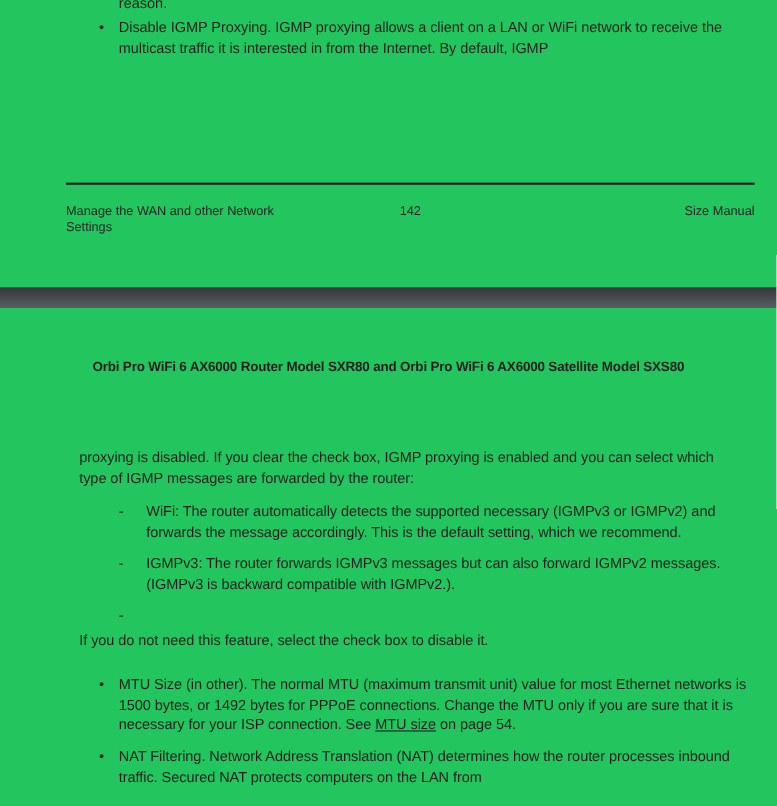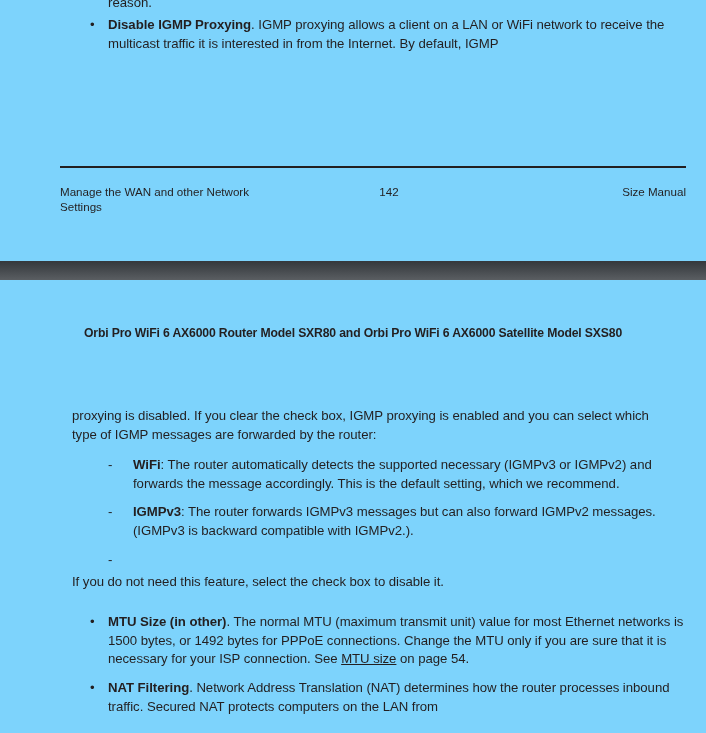--- a/index.html
+++ b/index.html
@@ -12,21 +12,21 @@
     height: 733px;
     font-family: "Liberation Sans", sans-serif;
     color: #231f20;
     overflow: hidden;
     position: relative;
   }
 
   
   .page {
     position: relative;
-    background: #7dd3fc;
+    background: #22c55e;
     width: 706px;
     box-sizing: border-box;
   }
   .page-one {
     height: 261px;
     padding-top: 0;
   }
   .page-two {
     height: 453px;
   }
@@ -38,21 +38,21 @@
     background: linear-gradient(to bottom, #34383c 0%, #43474b 42%, #5a5e62 100%);
   }
 
   
   .body-text {
     font-size: 13.2px;
     line-height: 18.6px;
     color: #231f20;
     letter-spacing: -0.05px;
   }
-  b, .b { font-weight: bold; }
+  b, .b { font-weight: normal; }
   i, .i { font-style: italic; }
   .link {
     text-decoration: underline;
     color: #231f20;
   }
 
   
   .clipped-line {
     position: absolute;
     left: 108px;
@@ -123,21 +123,21 @@
     position: absolute;
     left: 0;
     top: 0;
     width: 230px;
     font-size: 11.6px;
     line-height: 15.4px;
     color: #231f20;
   }
   .footer-center {
     position: absolute;
-    left: 16px;
+    left: 0;
     top: 0;
     width: 626px;
     text-align: center;
     font-size: 11.6px;
     line-height: 15.4px;
     color: #231f20;
   }
   .footer-right {
     position: absolute;
     right: 0;

